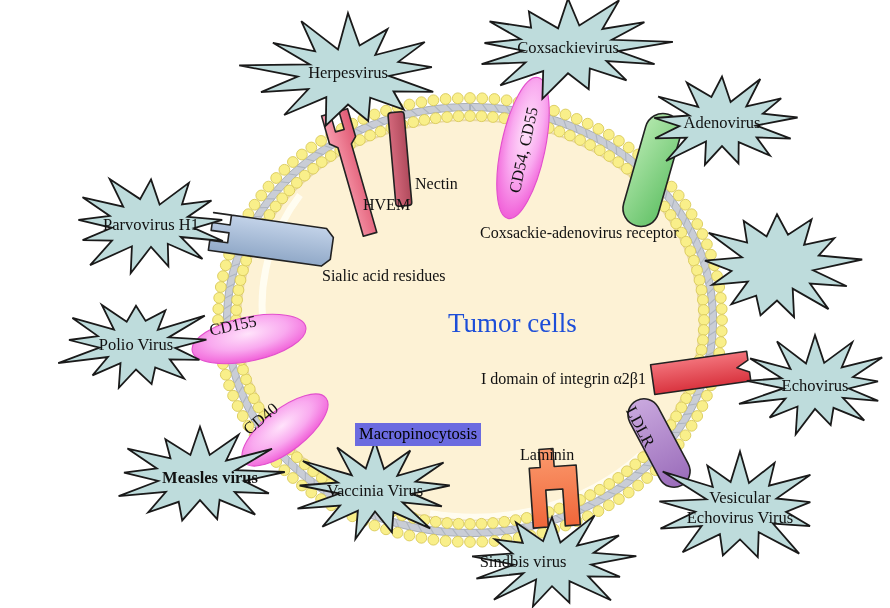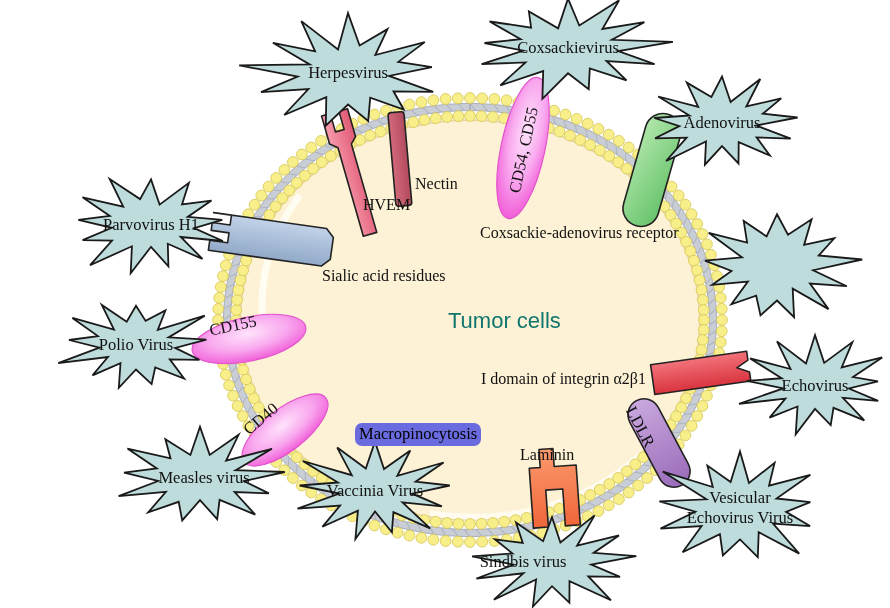--- a/index.html
+++ b/index.html
@@ -27,22 +27,22 @@
     position:absolute;font-size:16.5px;
     font-family:"Liberation Serif","DejaVu Serif",serif;
     color:#111;white-space:nowrap;transform-origin:50% 50%;
   }
   .hl{
     position:absolute;font-size:16.5px;
     font-family:"Liberation Serif","DejaVu Serif",serif;
     color:#000;background:#6b6be0;padding:1px 4px 2px 4px;white-space:nowrap;
   }
   .center-lbl{
-    position:absolute;font-size:22px;color:#0f766e;
-    font-family:Liberation Sans, sans-serif;white-space:nowrap;
+    position:absolute;font-size:27px;color:#1d4ed8;
+    font-family:Liberation Serif, serif;white-space:nowrap;
   }
 </style>
 </head>
 <body>
 
 <svg id="canvas" viewBox="0 0 890 608">
   <defs>
     <radialGradient id="pinkGrad" cx="50%" cy="38%" r="62%">
       <stop offset="0%" stop-color="#ffe3fb"></stop>
       <stop offset="55%" stop-color="#f9a9ef"></stop>
@@ -535,30 +535,30 @@
     </g>
 </svg>
 
 <div class="layer" id="textlayer">
     <div class="lbl virus-lbl" style="transform: translate(-50%, -50%); left: 348px; top: 73px;">Herpesvirus</div>
     <div class="lbl virus-lbl" style="transform: translate(-50%, -50%); left: 568px; top: 48px;">Coxsackievirus</div>
     <div class="lbl virus-lbl" style="transform: translate(-50%, -50%); left: 722px; top: 123px;">Adenovirus</div>
     <div class="lbl virus-lbl" style="transform: translate(-50%, -50%); left: 151px; top: 225px;">Parvovirus H1</div>
     <div class="lbl virus-lbl" style="transform: translate(-50%, -50%); left: 136px; top: 345px;">Polio Virus</div>
     <div class="lbl virus-lbl" style="transform: translate(-50%, -50%); left: 815px; top: 386px;">Echovirus</div>
-    <div class="lbl virus-lbl" style="transform: translate(-50%, -50%); left: 204px; top: 478px;">Measles virus</div>
+    <div class="lbl virus-lbl" style="transform: translate(-50%, -50%); left: 210px; top: 478px; font-weight: bold;">Measles virus</div>
     <div class="lbl virus-lbl" style="transform: translate(-50%, -50%); left: 375px; top: 491px;">Vaccinia Virus</div>
     <div class="lbl virus-lbl two-line" style="width: 118.9px; left: 680.55px; top: 488px;">Vesicular Echovirus Virus</div>
     <div class="lbl virus-lbl" style="transform: translate(-50%, -50%); left: 523px; top: 562px;">Sindbis virus</div>
     <div class="lbl recept-lbl" style="left: 363px; top: 196px;">HVEM</div>
     <div class="lbl recept-lbl" style="left: 415px; top: 175px;">Nectin</div>
     <div class="rot-lbl" style="left: 524px; top: 150px; transform: translate(-50%, -50%) rotate(-78deg);">CD54, CD55</div>
     <div class="lbl recept-lbl" style="left: 480px; top: 224px;">Coxsackie-adenovirus receptor</div>
     <div class="lbl recept-lbl" style="left: 322px; top: 267px;">Sialic acid residues</div>
     <div class="rot-lbl" style="left: 233px; top: 326px; transform: translate(-50%, -50%) rotate(-12deg);">CD155</div>
     <div class="rot-lbl" style="left: 261px; top: 419px; transform: translate(-50%, -50%) rotate(-40deg);">CD40</div>
     <div class="lbl recept-lbl" style="left: 481px; top: 370px;">I domain of integrin α2β1</div>
     <div class="rot-lbl" style="left: 640px; top: 427px; transform: translate(-50%, -50%) rotate(62deg);">LDLR</div>
     <div class="lbl recept-lbl" style="left: 520px; top: 446px;">Laminin</div>
-    <div class="hl" style="left: 355px; top: 423px; background: rgb(107, 107, 224); border-radius: 7px;">Macropinocytosis</div>
+    <div class="hl" style="left: 355px; top: 423px; background: rgb(107, 107, 224);">Macropinocytosis</div>
   </div>
 
 <div class="center-lbl" style="left:448px;top:308px;">Tumor cells</div>
 
 </body></html>

